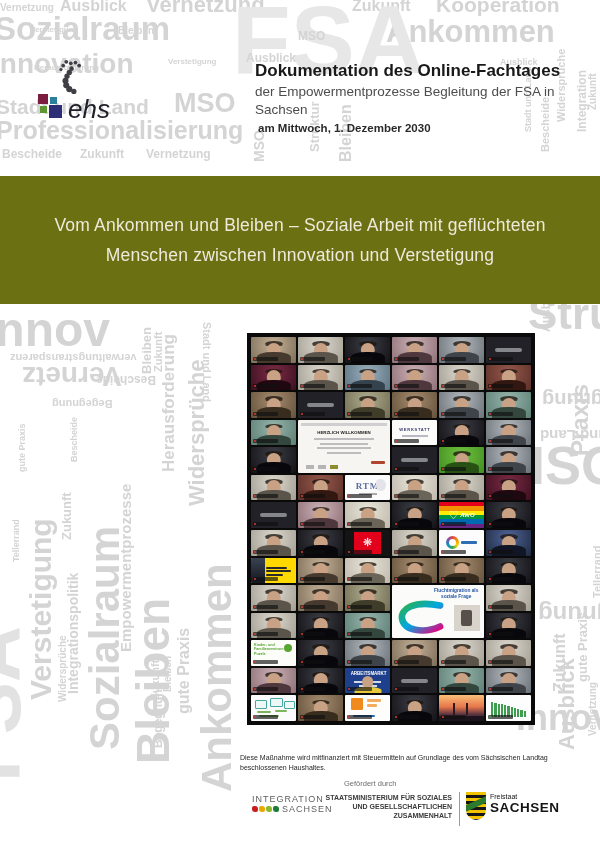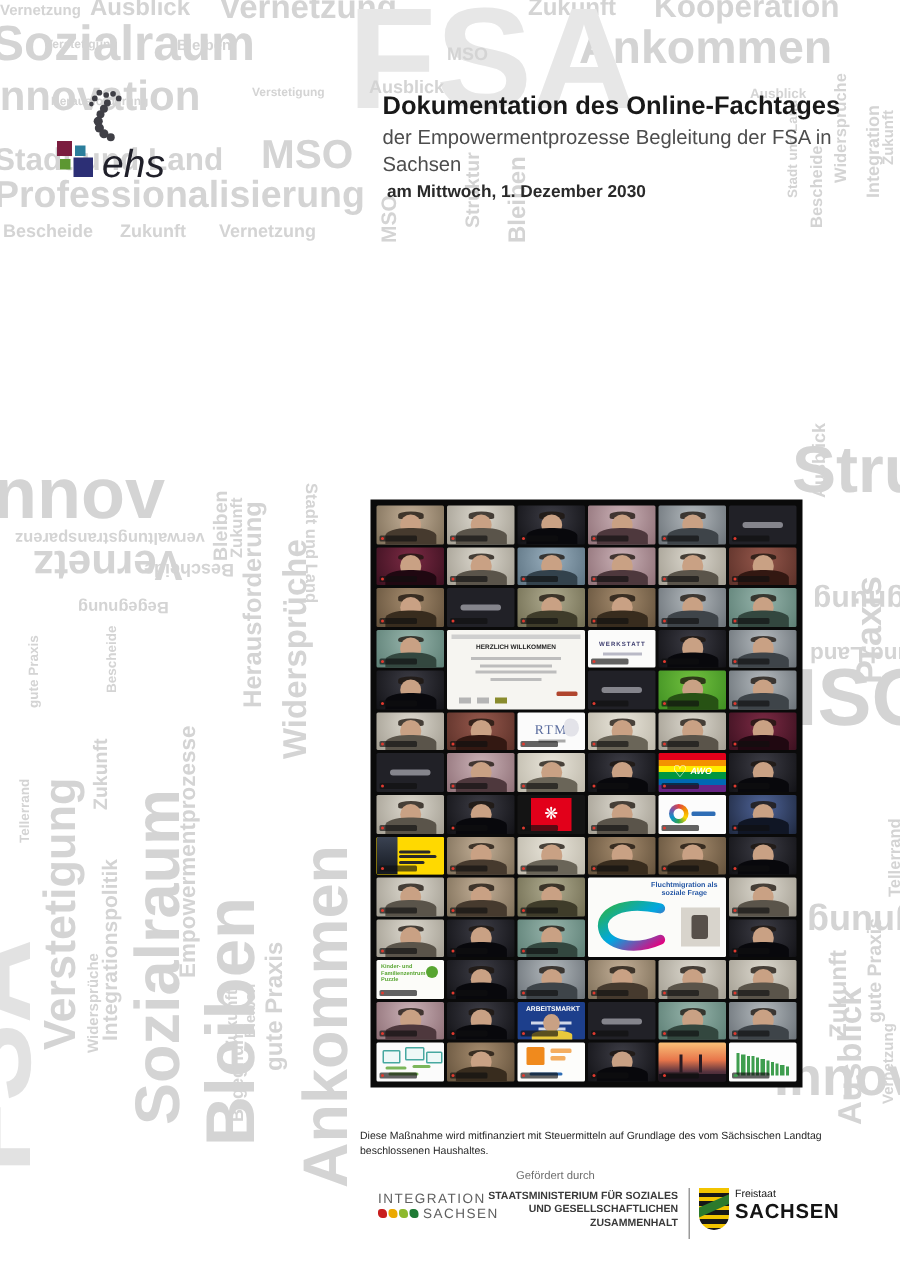--- a/index.html
+++ b/index.html
@@ -60,21 +60,21 @@
   .t-slide .logos{position:absolute;left:8px;bottom:4px;display:flex;gap:4px;}
   .t-slide .logos i{width:8px;height:4px;background:#b5b5b5;display:block;}
   .t-slide .logos i:last-child{background:#8a8c2e;}
   .t-slide .sdate{position:absolute;right:5px;bottom:9px;width:14px;height:3px;background:#b0452e;border-radius:1px;}
   .t-flucht{background:#fbfbf9;}
   .t-flucht .ft{position:absolute;right:6px;top:3px;font-size:6px;line-height:1.15;font-weight:700;text-align:center;transform:scale(.8);transform-origin:100% 0;}
   .t-flucht svg{position:absolute;left:2px;bottom:2px;}
   .t-flucht .bw{position:absolute;right:4px;top:20px;width:26px;height:26px;background:#d8d4cc;}
   .t-flucht .bw i{position:absolute;left:7px;top:5px;width:11px;height:16px;background:#57504a;border-radius:2px;display:block;}
   .t-rtm{background:#fbfbfb;display:flex;flex-direction:column;align-items:center;justify-content:center;gap:2px;}
-  .t-rtm .rtm{font-size:9px;font-weight:400;letter-spacing:1px;font-family:"Liberation Serif",serif;}
+  .t-rtm .rtm{font-size:9px;font-weight:700;letter-spacing:1px;font-family:"Liberation Serif",serif;}
   .t-rtm .sub{width:18px;height:2px;background:#a9a9a9;}
   .t-rtm .map{position:absolute;right:4px;top:4px;width:10px;height:12px;background:#e3e3e9;border-radius:40% 55% 50% 45%;}
   .t-werk{background:#fbfbfa;display:flex;flex-direction:column;align-items:center;justify-content:center;gap:2px;}
   .t-werk .wt{font-size:6px;font-weight:700;letter-spacing:1px;color:#3c3c6e;transform:scale(.68);}
   .t-werk .wl{width:26px;height:2px;background:#b9b9c6;}
   .t-caritas{background:#141414;display:flex;align-items:center;justify-content:center;}
   .t-caritas .cbox{width:62%;height:86%;display:flex;align-items:center;justify-content:center;color:#fff;font-size:11px;}
   .t-awo{display:flex;align-items:center;justify-content:center;gap:2px;}
   .t-awo .heart{color:#fff;font-size:11px;line-height:1;}
   .t-awo .awot{color:#fff;font-size:6px;font-weight:700;font-style:italic;}
@@ -223,20 +223,24 @@
       <div class="sq" style="left: 11px; top: 49px; width: 13px; height: 13px; background: rgb(44, 47, 117);"></div>
       <div id="ehs-text">ehs</div>
     </div>
     <div id="title-block">
       <div id="title-main">Dokumentation des Online-Fachtages</div>
       <div id="title-sub">der Empowermentprozesse Begleitung der FSA in Sachsen</div>
       <div id="title-date">am Mittwoch, 1. Dezember 2030</div>
     </div>
   </div>
 
+  <div id="banner" style="background: rgb(107, 113, 19); color: rgb(237, 234, 219);">
+    <div class="banner-line">Vom Ankommen und Bleiben – Soziale Arbeit mit geflüchteten</div>
+    <div class="banner-line">Menschen zwischen Innovation und Verstetigung</div>
+  </div>
 
   <div id="grid">
       <div class="tile t-p pal0">
         <div class="hair"></div>
         <div class="head"></div>
         <div class="bod"></div>
         <div class="lbl">
           <i></i>
         </div>
       </div>

